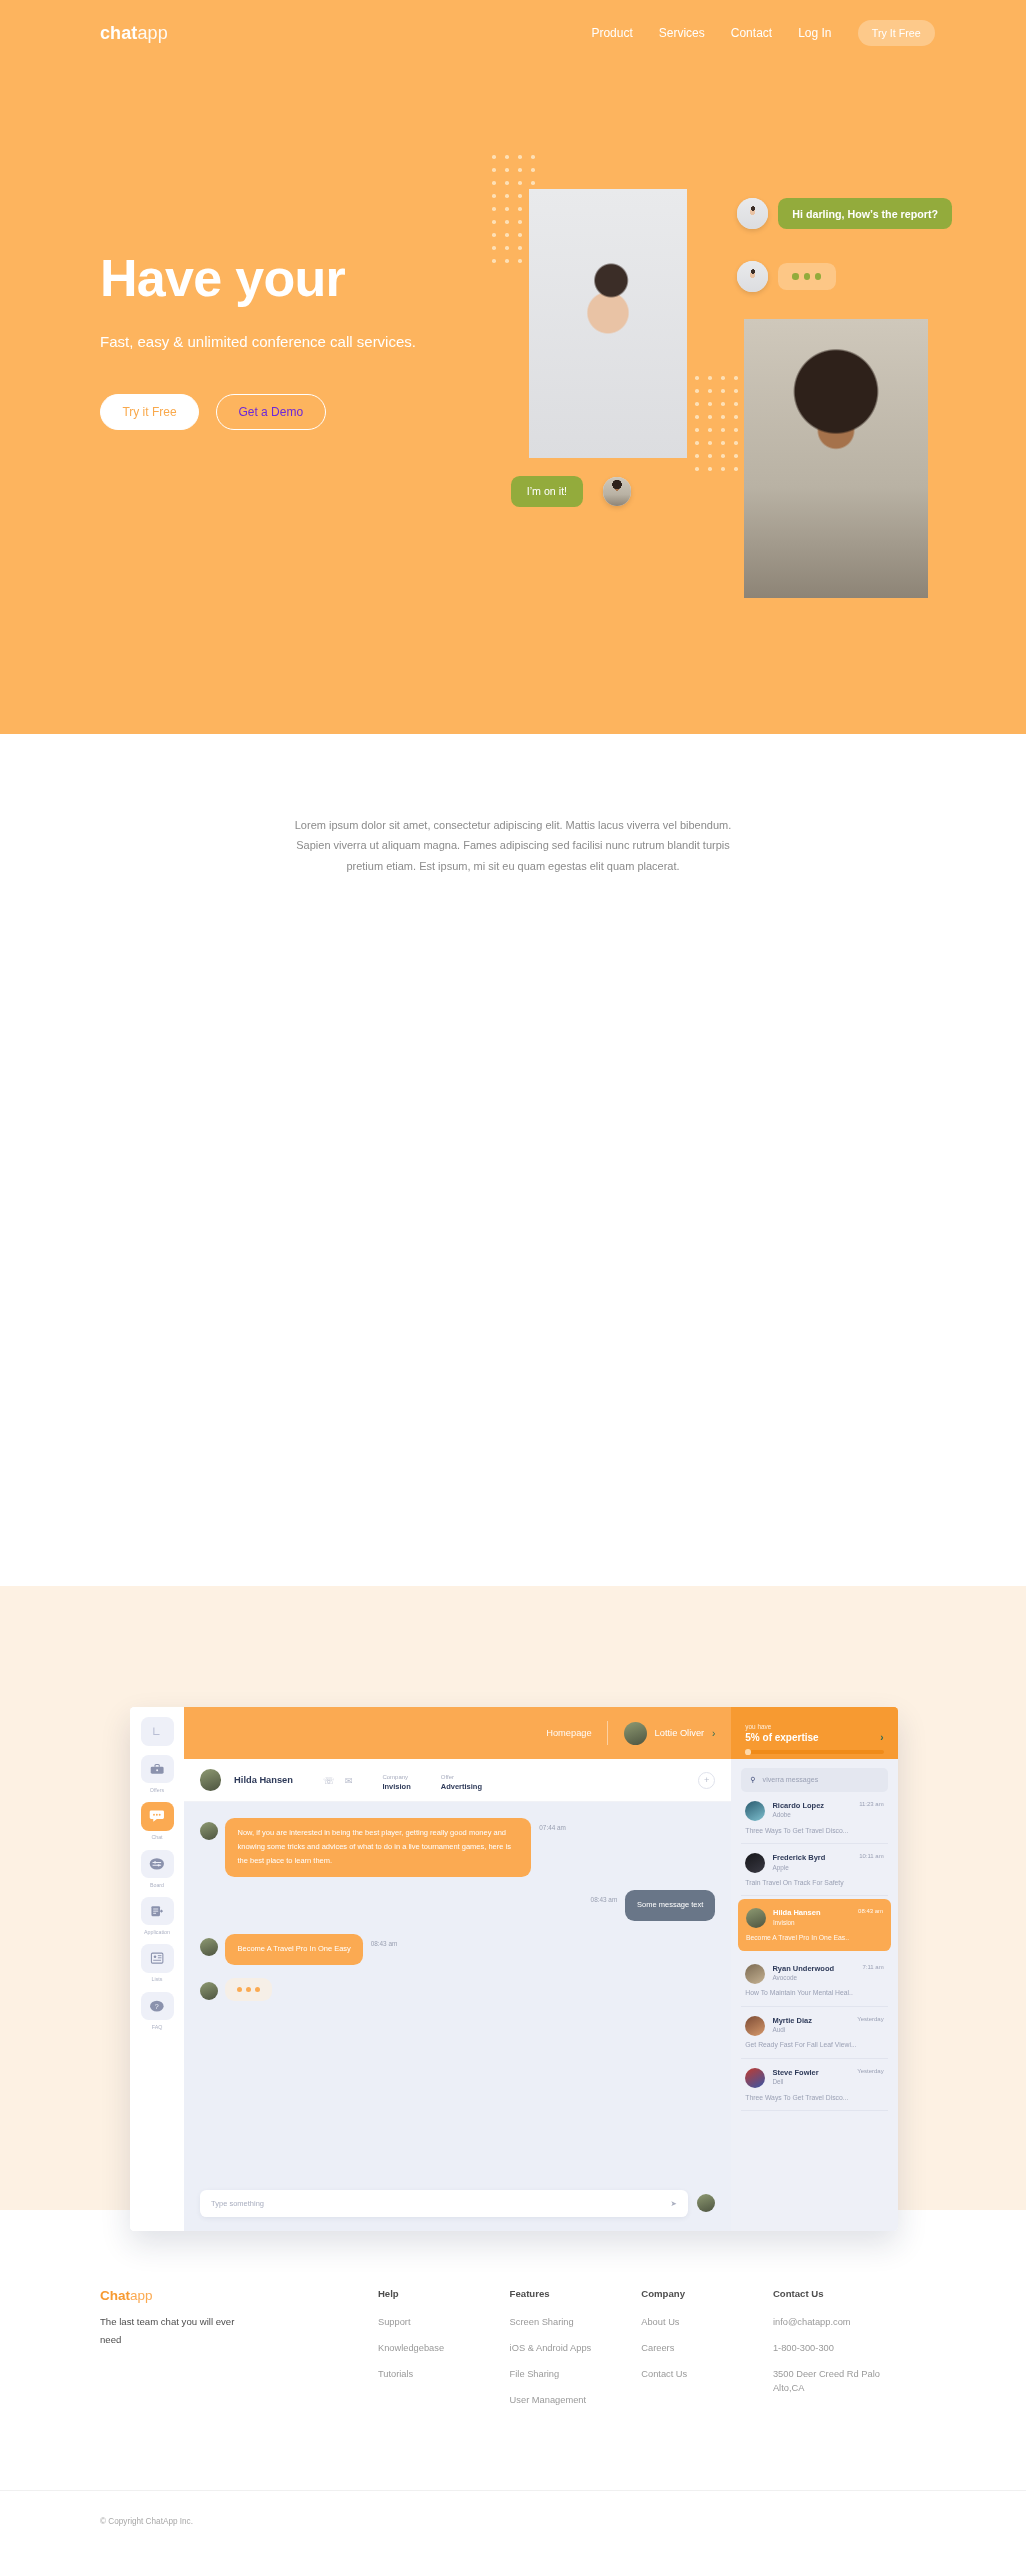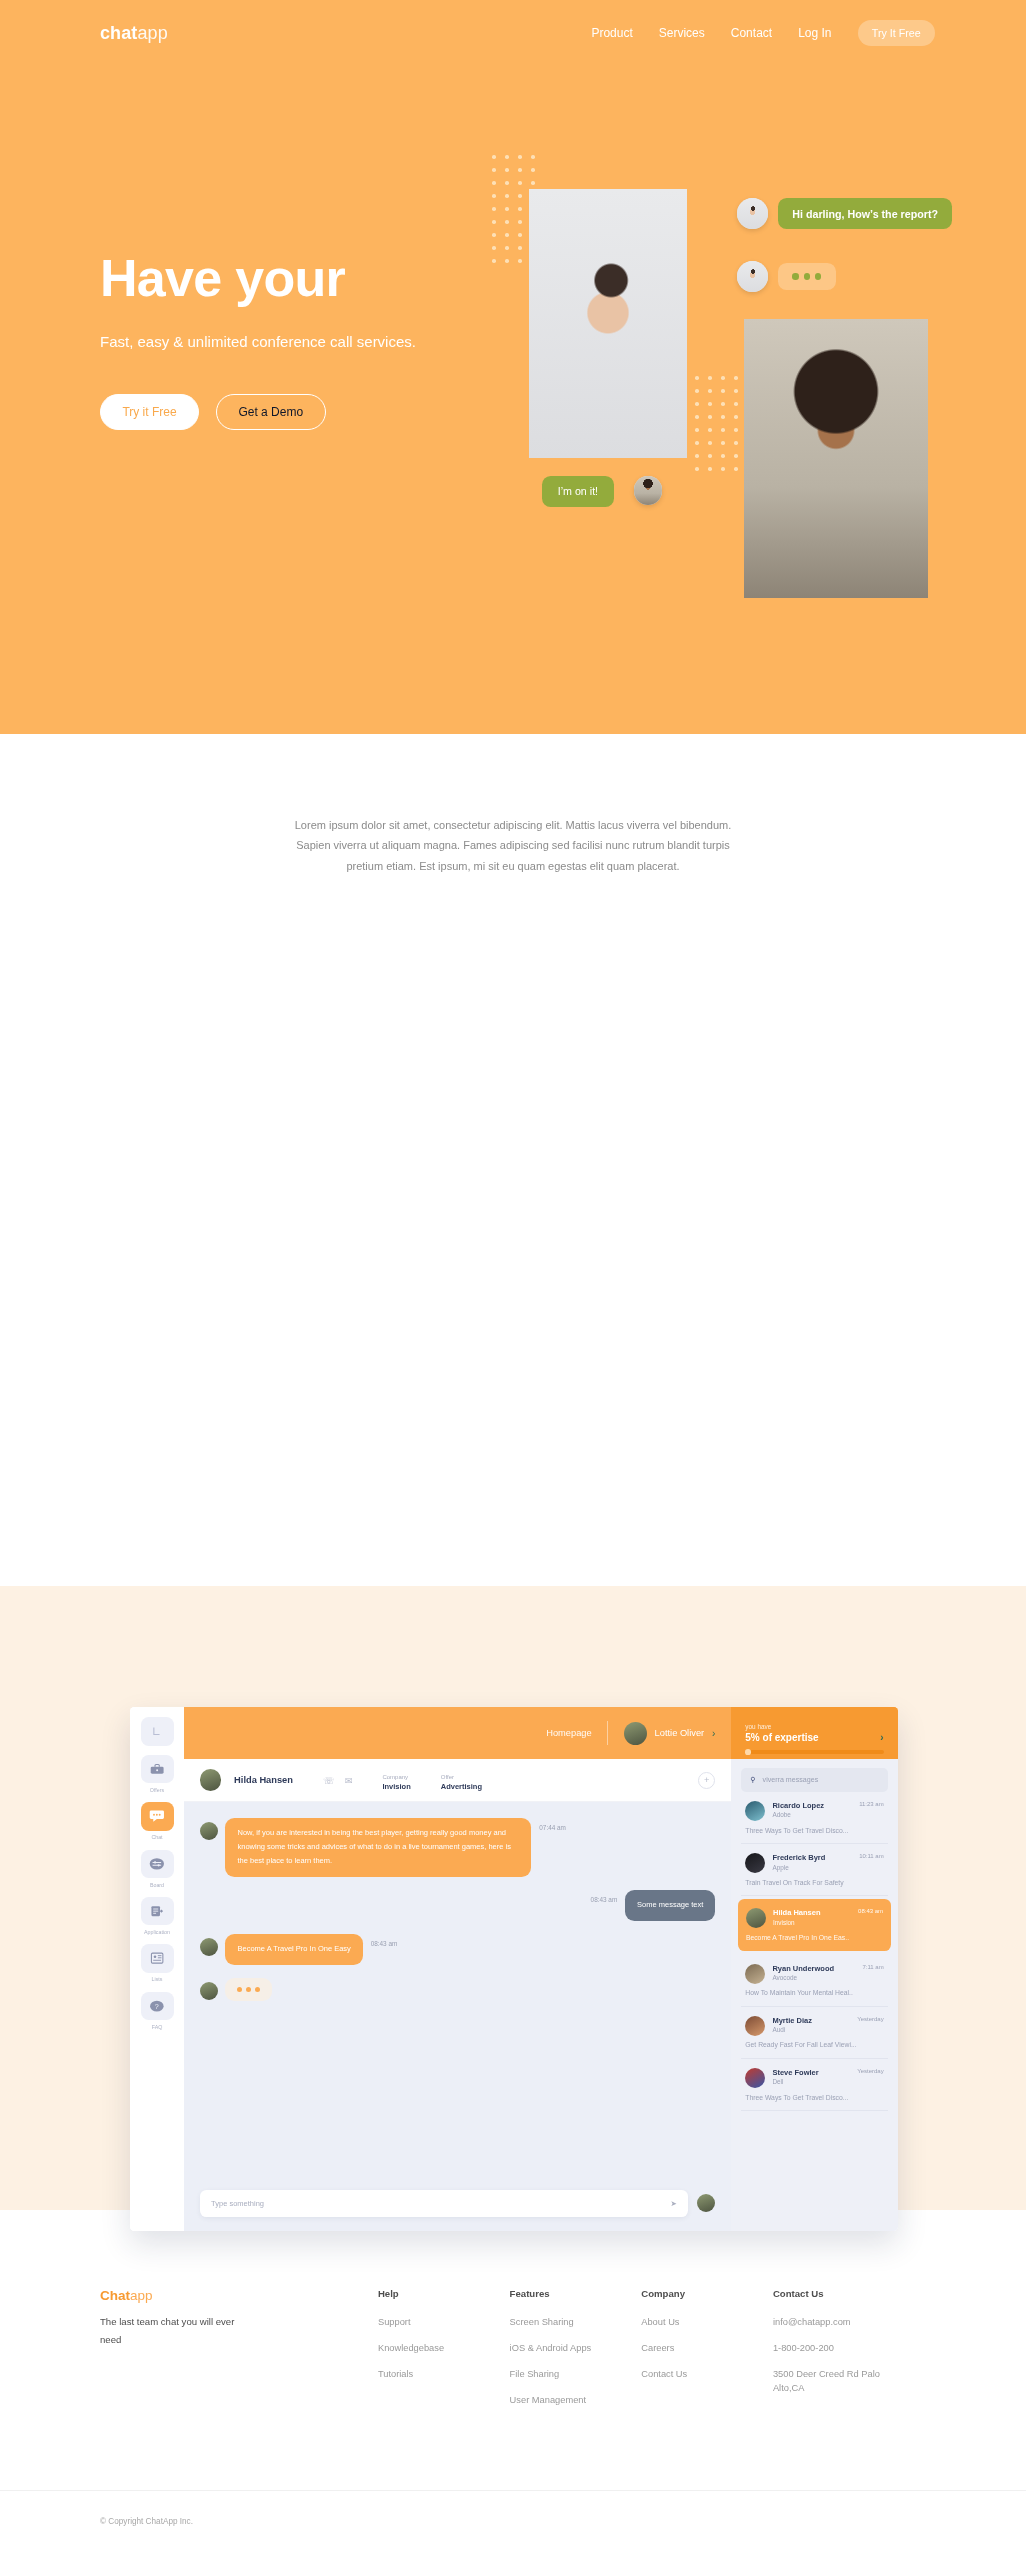--- a/index.html
+++ b/index.html
@@ -78,21 +78,21 @@
   .btn {
     font-family: inherit;
     font-size: 12px;
     border-radius: 23px;
     padding: 10px 21.4px;
     cursor: pointer;
     border: 1.1px solid transparent;
     white-space: nowrap;
   }
   .btn-white { background: #fff; color: #f9a94c; border-color: #fff; }
-  .btn-ghost { background: transparent; color: #0f172a; border-color: #fff; }
+  .btn-ghost { background: transparent; color: #6d28d9; border-color: #fff; }
 
   
   .dots { position: absolute; display: grid; }
   .dot { border-radius: 50%; }
 
   
   .hero-photo-1 {
     position: absolute; left: 529px; top: 189px;
     width: 158px; height: 269px; overflow: hidden;
     background: #dfe0e2;
@@ -112,22 +112,22 @@
     background: #93ab3c; color: #fff; font-size: 10.7px;
     padding: 9.3px 14.3px; border-radius: 8.6px; white-space: nowrap;
   }
   .bubble-typing {
     background: rgba(255,255,255,.25);
     padding: 10px 14.3px; border-radius: 8.6px;
     display: flex; gap: 5px; align-items: center;
   }
   .tdot { width: 6.4px; height: 6.4px; border-radius: 50%; background: #93ab3c; }
   .imon {
-    position: absolute; left: 542px; top: 476px;
-    display: flex; align-items: flex-start; gap: 20px;
+    position: absolute; left: 511px; top: 476px;
+    display: flex; align-items: center; gap: 20px;
   }
   .imon-btn {
     background: #93ab3c; color: #fff; font-size: 10.7px;
     border: none; border-radius: 8.6px; padding: 9.3px 15.7px;
     font-family: inherit; cursor: pointer;
   }
 
   
   .sec2 { background: #fff; padding-top: 57px; position: relative; height: 852px; }
   .sec2 h2 {
@@ -804,21 +804,21 @@
       <div class="foot-col">
         <div class="foot-h">Company</div>
         <div class="foot-li">About Us</div>
         <div class="foot-li">Careers</div>
         <div class="foot-li">Contact Us</div>
       </div>
 
       <div class="foot-col wide">
         <div class="foot-h">Contact Us</div>
         <div class="foot-li">info@chatapp.com</div>
-        <div class="foot-li">1-800-200-200</div>
+        <div class="foot-li">1-800-300-300</div>
         <div class="foot-li" style="width:107px">3500 Deer Creed Rd Palo Alto,CA</div>
       </div>
     </div>
 
     <div class="hr-foot"></div>
     <div class="copyright">© Copyright ChatApp Inc.</div>
   </footer>
 
 </div>
 

